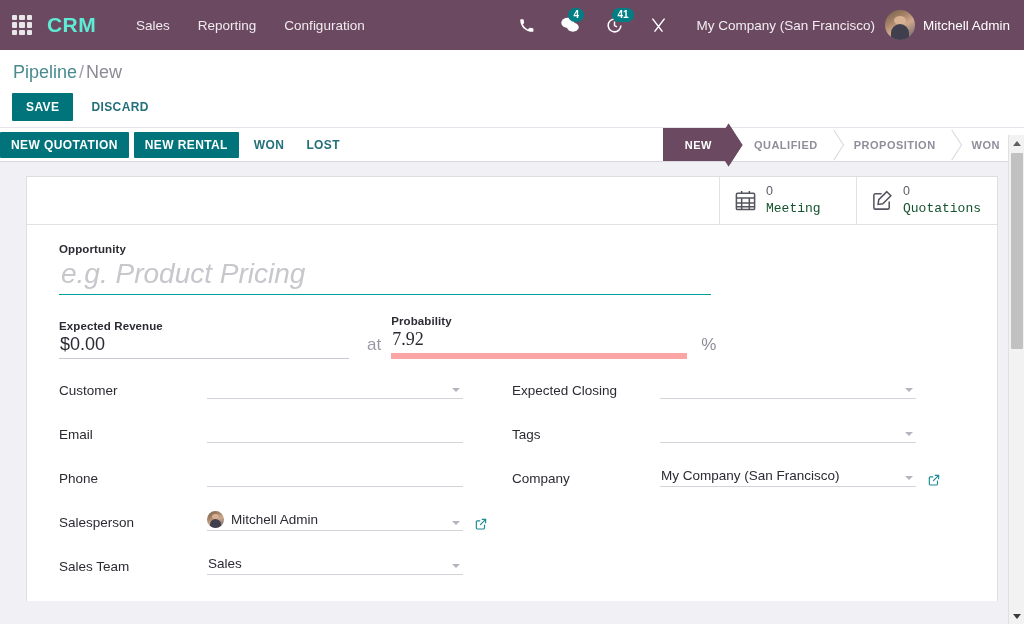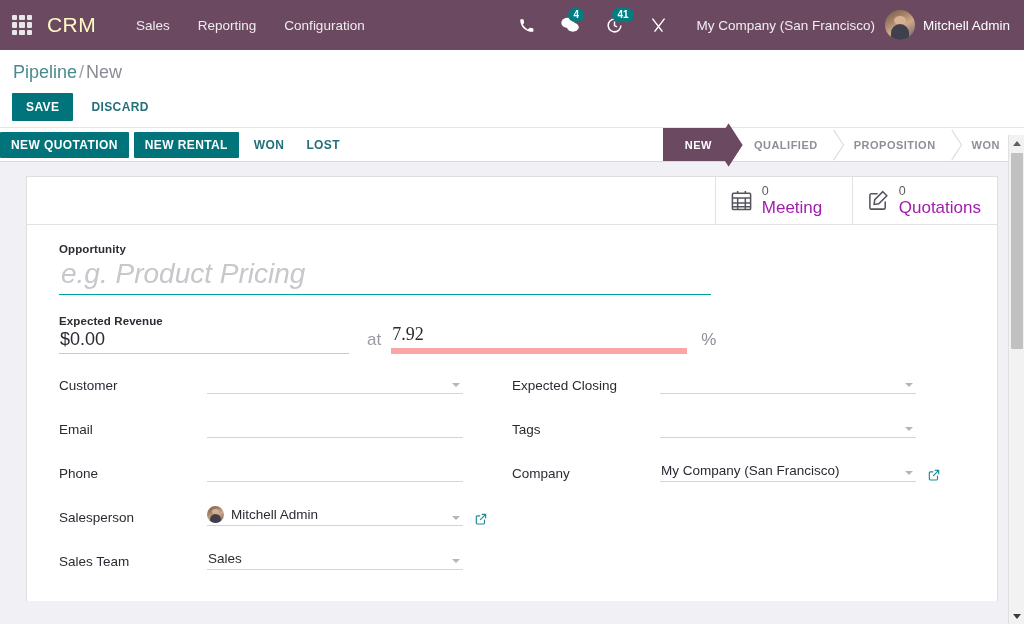--- a/index.html
+++ b/index.html
@@ -23,22 +23,22 @@
     margin-left: 9px; margin-right: 6px;
     display: grid;
     grid-template-columns: repeat(3, 1fr);
     grid-template-rows: repeat(3, 1fr);
     gap: 2px;
     padding: 3px;
     cursor: pointer;
   }
   .apps-grid i { background: #e9e6ea; display: block; border-radius: 1px; }
   .brand {
-    font-size: 21px; font-weight: normal; letter-spacing: .4px;
-    margin-left: 6px; margin-right: 26px; color: #fef9c3;
+    font-size: 21px; font-weight: bold; letter-spacing: .4px;
+    margin-left: 6px; margin-right: 26px; color: #5eead4;
     cursor: pointer;
   }
   .nav-item {
     font-size: 13.5px; color: #f0ebef;
     padding: 6px 14px; cursor: pointer; white-space: nowrap;
   }
   .nav-right {
     position: absolute; right: 0; top: 0; height: 50px;
     display: flex; align-items: center;
   }
@@ -179,21 +179,21 @@
   }
   .stat-btn {
     display: flex; align-items: center;
     border-left: 1px solid #e2e2e6;
     padding: 0 16px 0 14px;
     cursor: pointer; min-width: 137px;
   }
   .stat-icon { margin-right: 9px; color: #5a5a66; display:flex; }
   .stat-text { line-height: 1.15; }
   .stat-value { font-size: 12.5px; color: #5c5c68; }
-  .stat-label { font-size: 17px; color: #a21caf; }
+  .stat-label { font-size: 13px; color: #14532d; font-family: Liberation Mono, monospace; }
 
   .form-body { padding: 18px 32px 10px 32px; }
   .field-label {
     font-size: 11.5px; color: #2b2b33; font-weight: bold;
     letter-spacing: .1px;
   }
   .title-field { margin-bottom: 20px; max-width: 652px; }
   .title-input {
     border: none; border-bottom: 1px solid #00a09d;
     width: 100%; font-size: 28px; color: #2b2b33;
@@ -426,20 +426,21 @@
         <input class="title-input" type="text" autofocus="" placeholder="e.g. Product Pricing" value="" style="">
       </div>
 
       <div class="money-row">
         <div class="money-col">
           <div class="field-label">Expected Revenue</div>
           <input class="money-input" type="text" value="$0.00" style="">
         </div>
         <span class="at-word">at</span>
         <div class="prob-col">
+          <div class="field-label">Probability</div>
           <input class="prob-input" type="text" value="7.92" style="">
         </div>
         <span class="pct">%</span>
       </div>
 
       <div class="cols">
 
         <div class="col">
 
           <div class="frow">

